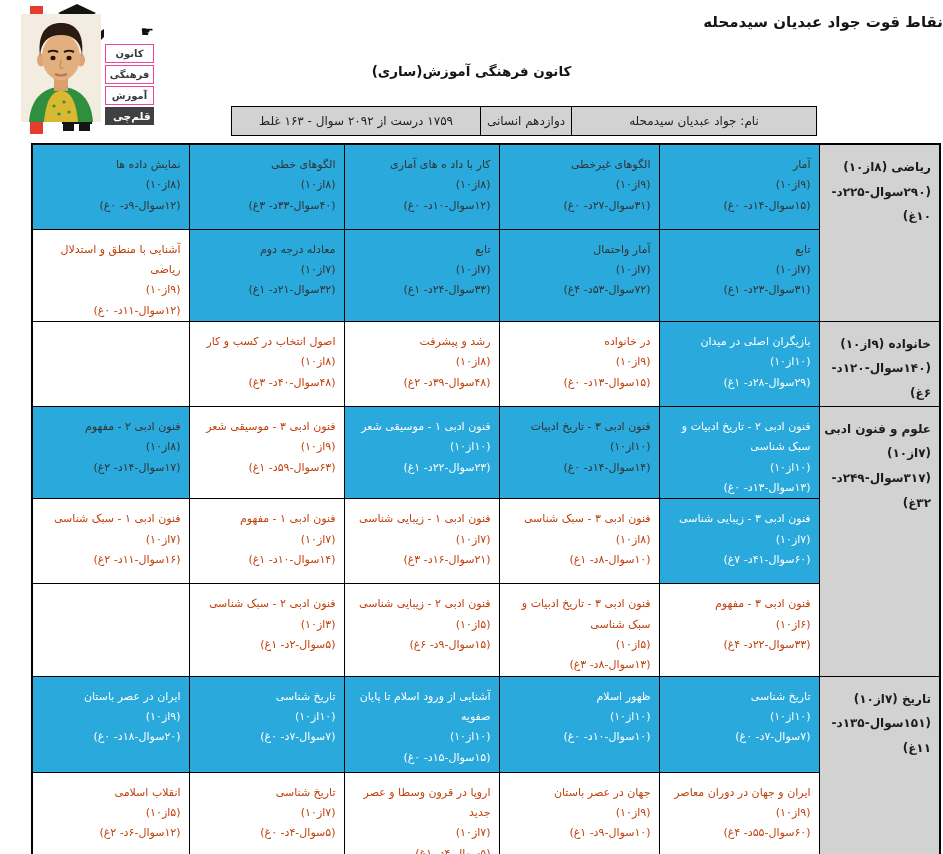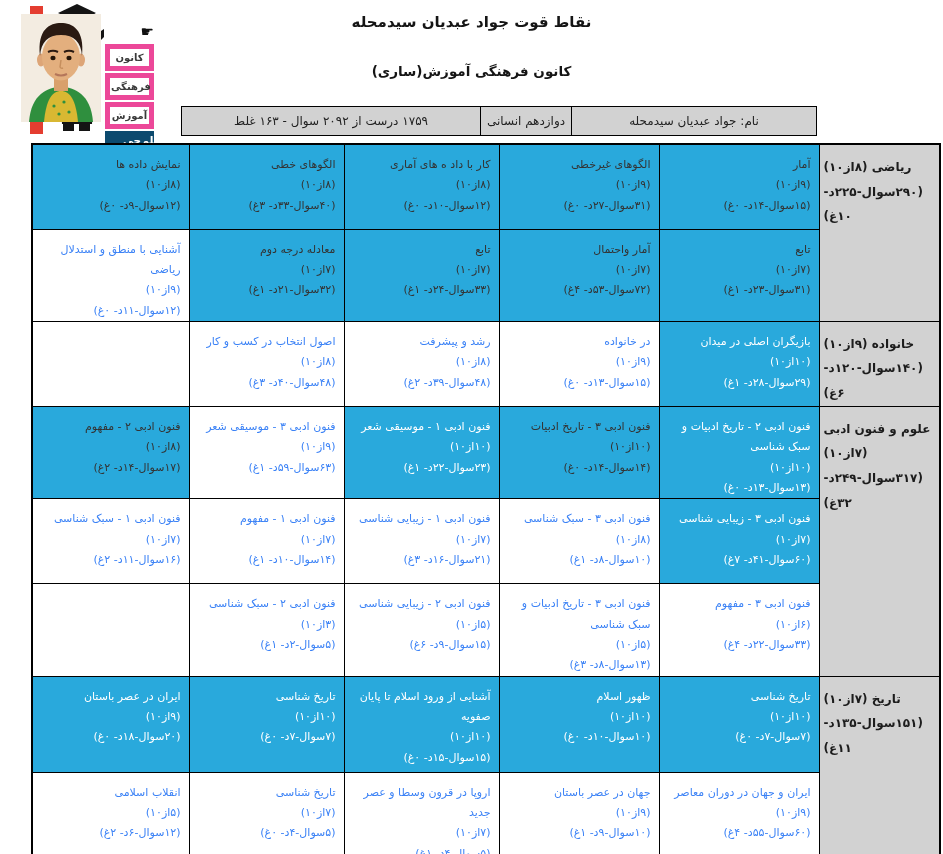--- a/index.html
+++ b/index.html
@@ -1,55 +1,55 @@
 <!DOCTYPE html>
 <html lang="fa"><head>
 <meta charset="utf-8">
 <style>
   html,body{margin:0;padding:0;background:#fff;}
   body{font-family:"DejaVu Sans",sans-serif;}
   .page{position:relative;width:943px;height:854px;background:#fff;overflow:hidden;direction:rtl;}
 
   
   .header{position:relative;height:143px;}
-  .page-title{text-align:center;font-weight:bold;font-size:15px;color:#151515;padding-top:13px;}
+  .page-title{font-weight:bold;font-size:15px;color:#151515;padding-top:13px;}
   .page-subtitle{text-align:center;font-weight:bold;font-size:13.5px;color:#151515;margin-top:32px;}
 
   .info-bar{position:absolute;top:106px;right:126px;width:644px;height:30px;display:flex;direction:rtl;}
   .info-cell{border:1px solid #000;background:#d2d2d2;display:flex;align-items:center;justify-content:center;
              font-size:12px;color:#222;box-sizing:border-box;}
   .info-cell + .info-cell{margin-right:-1px;}
   .info-name{width:246px;}
   .info-grade{width:92px;}
-  .info-stats{width:300px;}
+  .info-stats{width:250px;}
 
   
   .logo{position:absolute;left:30px;top:3px;width:128px;height:134px;direction:ltr;display:flex;align-items:flex-start;}
   .logo-redbar{width:13px;height:128px;margin-top:3px;background:#e43d30;}
   .logo-figure{margin-left:5px;}
   .logo-text{width:49px;display:flex;flex-direction:column;margin-left:1px;margin-top:22px;}
   .logo-hand{font-size:15px;color:#111;text-align:right;line-height:1;margin-bottom:2px;}
-  .logo-line{border:5px solid #ec4899;background:#fff;font-size:10px;font-weight:bold;color:#3a3a3a;
+  .logo-line{border:1px solid #ec4899;background:#fff;font-size:10px;font-weight:bold;color:#3a3a3a;
              text-align:center;padding:3px 1px;margin-top:2px;}
-  .logo-brand{background:#0c4a6e;color:#fff;font-size:10.5px;font-weight:bold;text-align:center;
-              padding:3px 18px;margin-top:2px;}
+  .logo-brand{background:#404040;color:#fff;font-size:10.5px;font-weight:bold;text-align:center;
+              padding:3px 8px;margin-top:2px;}
 
   
   .photo{position:absolute;left:21px;top:14px;width:80px;height:108px;direction:ltr;}
 
   
   .report-wrap{position:absolute;top:143px;right:2px;}
   table.report{border-collapse:collapse;table-layout:fixed;direction:rtl;border:2px solid #000;}
   table.report td{border:1px solid #000;vertical-align:top;padding:10px 8px 0 4px;overflow:hidden;box-sizing:border-box;}
-  td.subject-cell{background:#d2d2d2;border:2px solid #000;text-align:left;vertical-align:middle;
+  td.subject-cell{background:#d2d2d2;border:2px solid #000;text-align:right;vertical-align:middle;
                   font-weight:bold;font-size:12px;line-height:2.05;color:#1c1c1c;padding:0 5px;}
   td.topic-cell .t,td.topic-cell .s,td.topic-cell .d{font-size:11px;line-height:1.85;}
   td.blue{background:#29a9dc;color:#333;}
   td.blue-light{background:#29a9dc;color:#fff;}
-  td.white{background:#fff;color:#3b82f6;}
+  td.white{background:#fff;color:#c2410c;}
   tr.r1{height:85px;} tr.r2{height:85px;} tr.r3{height:85px;} tr.r4{height:90px;}
   tr.r5{height:85px;} tr.r6{height:89px;} tr.r7{height:96px;} tr.r8{height:96px;}
 </style>
 </head>
 <body>
 
 <div class="page">
 
   <div class="header">
 

